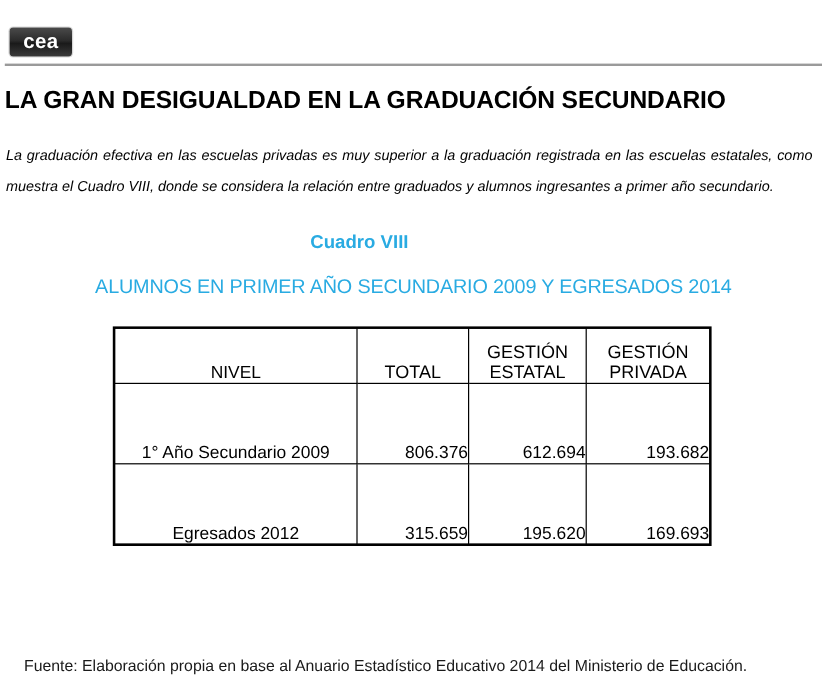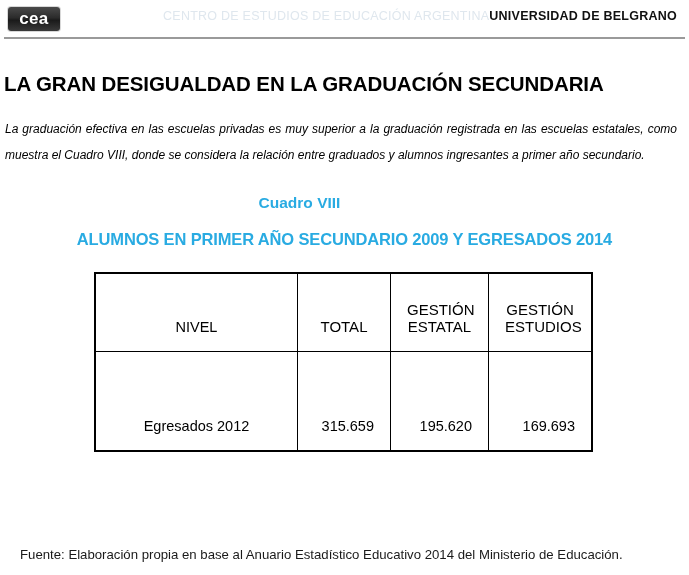--- a/index.html
+++ b/index.html
@@ -13,21 +13,21 @@
     height: 575px;
     overflow: hidden;
     font-family: "Liberation Sans", sans-serif;
     color: #000000;
     position: relative;
   }
 
   
   .masthead {
     position: absolute;
-    left: 0; top: 0;
+    left: 0; top: 16px;
     width: 685px;
     height: 39px;
   }
   .logo-box {
     position: absolute;
     left: 8px;
     top: 7px;
     width: 52px;
     height: 24px;
     background: linear-gradient(180deg, #4a4a4a 0%, #2b2b2b 45%, #1a1a1a 55%, #3a3a3a 100%);
@@ -108,42 +108,42 @@
     font-size: 15.5px;
     font-weight: bold;
   }
   .table-heading {
     position: absolute;
     left: 0;
     top: 230px;
     width: 689px;
     text-align: center;
     font-size: 16.5px;
-    font-weight: bold;
+    font-weight: normal;
     letter-spacing: -0.15px;
     white-space: nowrap;
   }
 
   
   .data-table-wrap {
     position: absolute;
     left: 95px;
     top: 273px;
     width: 496px;
   }
   table.data-table {
     border-collapse: collapse;
     width: 496px;
     table-layout: fixed;
     font-size: 14.5px;
   }
   table.data-table td,
   table.data-table th {
     border: 1px solid #000000;
-    padding: 16px;
+    padding: 0;
     font-weight: normal;
     vertical-align: bottom;
   }
   
   table.data-table {
     outline: 2px solid #000000;
     outline-offset: -1px;
   }
   .col-nivel   { width: 202px; }
   .col-total   { width: 93px; }
@@ -199,27 +199,24 @@
     white-space: nowrap;
   }
 </style>
 </head>
 <body>
 
 <div class="masthead">
   <div class="logo-box">
     <div class="logo-text">cea</div>
   </div>
-  <div class="masthead-titles">
-    <span class="mh-light">CENTRO DE ESTUDIOS DE EDUCACIÓN ARGENTINA</span><span class="mh-bold">UNIVERSIDAD DE BELGRANO</span>
-  </div>
   <div class="masthead-rule"></div>
 </div>
 
-<h1 class="page-title">LA GRAN DESIGUALDAD EN LA GRADUACIÓN SECUNDARIA</h1>
+<h1 class="page-title">LA GRAN DESIGUALDAD EN LA GRADUACIÓN SECUNDARIO</h1>
 
 <p class="intro-para">La graduación efectiva en las escuelas privadas es muy superior a la graduación registrada en las escuelas estatales, como muestra el Cuadro VIII, donde se considera la relación entre graduados y alumnos ingresantes a primer año secundario.</p>
 
 <div class="cuadro-label" style="color: rgb(41, 171, 226);">Cuadro VIII</div>
 <div class="table-heading" style="color: rgb(41, 171, 226);">ALUMNOS EN PRIMER AÑO SECUNDARIO 2009 Y EGRESADOS 2014</div>
 
 <div class="data-table-wrap">
   <table class="data-table">
     <colgroup>
       <col class="col-nivel">
@@ -230,25 +227,31 @@
     <thead>
       <tr>
         <th class="h-nivel">NIVEL</th>
         <th class="h-bold">TOTAL</th>
         <th class="h-bold">
           <span class="hl2">GESTIÓN</span>
           <span class="hl2">ESTATAL</span>
         </th>
         <th class="h-bold">
           <span class="hl2">GESTIÓN</span>
-          <span class="hl2">ESTUDIOS</span>
+          <span class="hl2">PRIVADA</span>
         </th>
       </tr>
     </thead>
     <tbody>
+      <tr class="row-first-year">
+        <td class="c-label">1° Año Secundario 2009</td>
+        <td class="c-num">806.376</td>
+        <td class="c-num">612.694</td>
+        <td class="c-num">193.682</td>
+      </tr>
       <tr class="row-graduates">
         <td class="c-label">Egresados 2012</td>
         <td class="c-num">315.659</td>
         <td class="c-num">195.620</td>
         <td class="c-num">169.693</td>
       </tr>
     </tbody>
   </table>
 </div>
 

